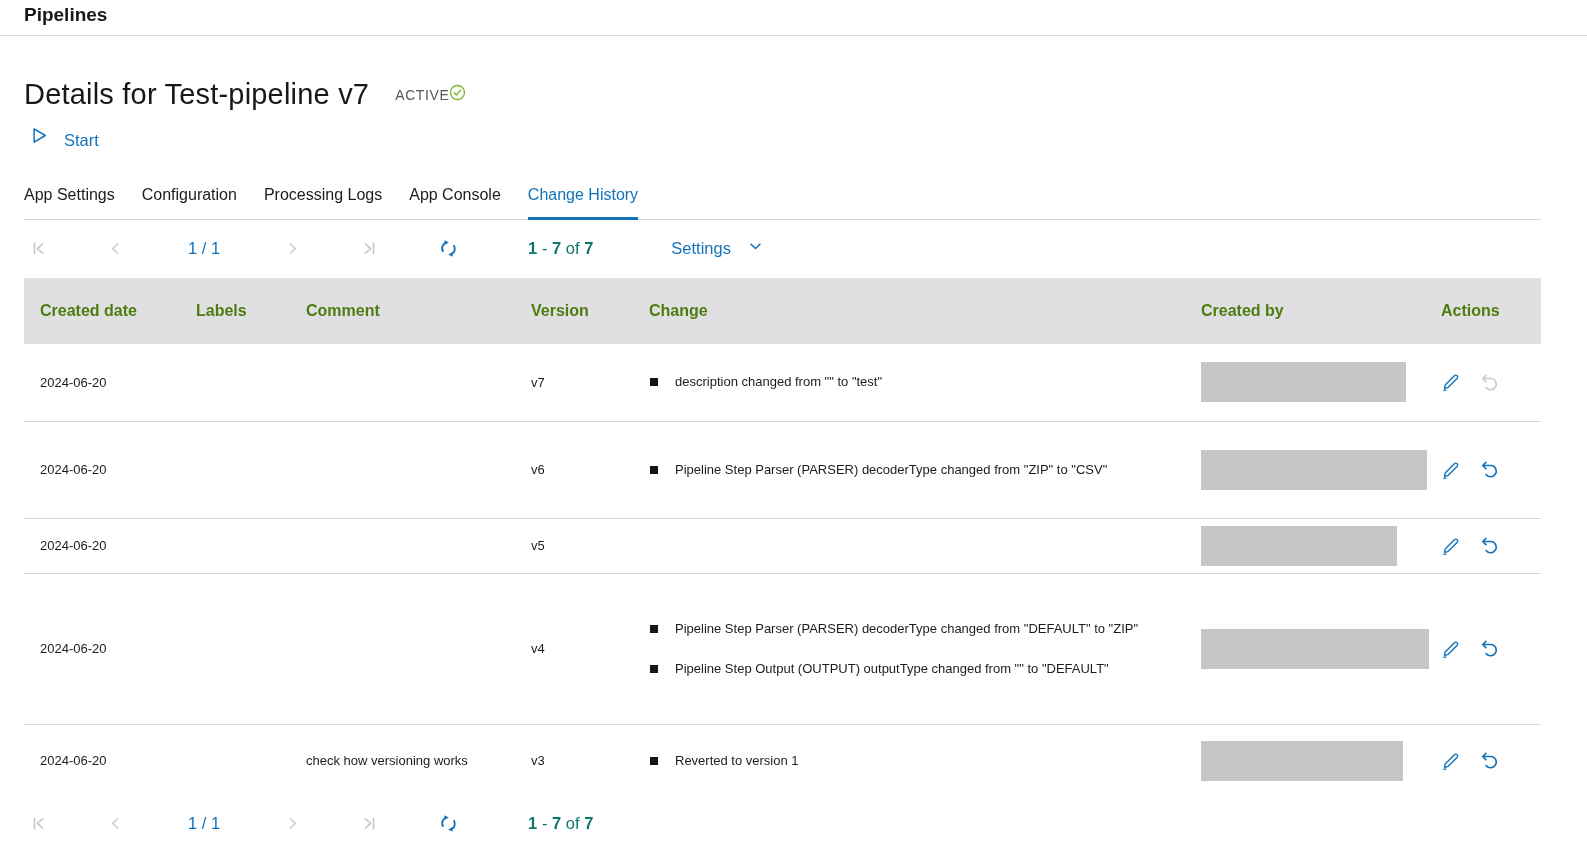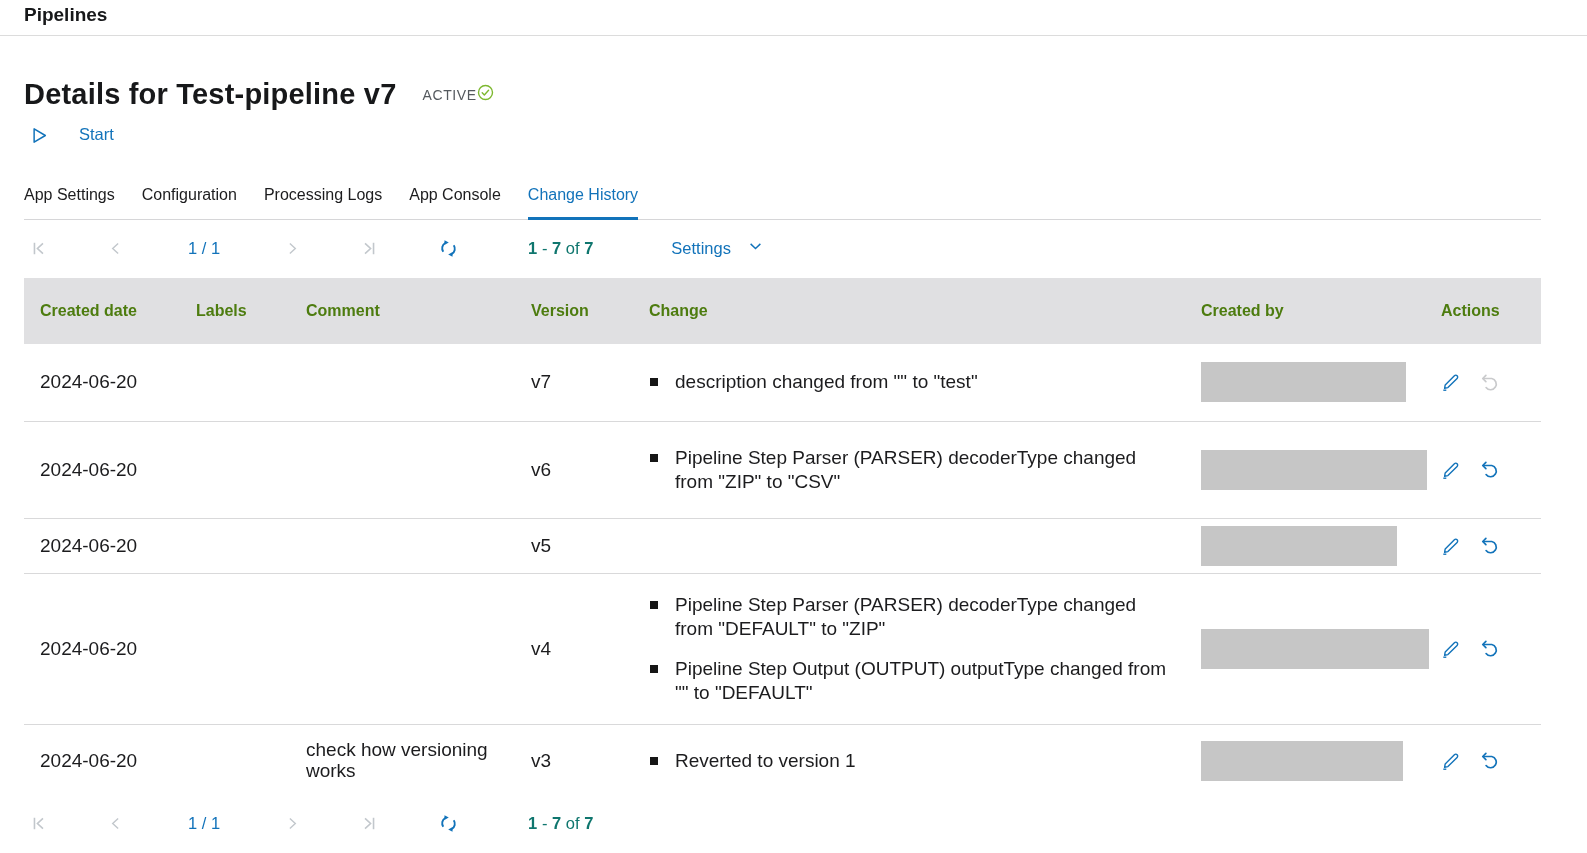--- a/index.html
+++ b/index.html
@@ -16,33 +16,33 @@
   }
   .topbar h1 { font-size: 19px; font-weight: 700; color: #17181a; }
 
   .content { padding: 0 46px 0 24px; }
 
   .title-row {
     margin-top: 42px;
     display: flex;
     align-items: center;
   }
-  .page-title { font-size: 29px; font-weight: 700; letter-spacing: 0.2px; color: #17181a; }
+  .page-title { font-size: 29px; font-weight: 400; letter-spacing: 0.2px; color: #17181a; }
   .status {
     margin-left: 26px;
     display: flex;
     align-items: center;
   }
   .status-label { font-size: 14px; color: #54595e; letter-spacing: 0.6px; }
 
   .start-row {
     margin-top: 14px;
     display: inline-flex;
-    align-items: flex-start;
-    gap: 30px;
+    align-items: flex-end;
+    gap: 15px;
     color: #1273ba;
     cursor: pointer;
     padding-left: 4px;
   }
   .start-label { font-size: 16.5px; }
 
   .tabs {
     margin-top: 36px;
     display: flex;
     gap: 27px;
@@ -98,21 +98,21 @@
     text-align: left;
     padding: 7px 16px;
     height: 66px;
     vertical-align: middle;
     color: #4d7c0f;
     line-height: 1.05;
   }
   tbody td {
     padding: 0 16px;
     vertical-align: middle;
-    font-size: 19px;
+    font-size: 13px;
     border-bottom: 1px solid #d9d9da;
   }
   tbody tr:last-child td { border-bottom: none; }
   .comment-cell { line-height: 1.1; }
   ul.change-list { list-style: none; }
   ul.change-list li {
     position: relative;
     padding-left: 26px;
     line-height: 24px;
   }

